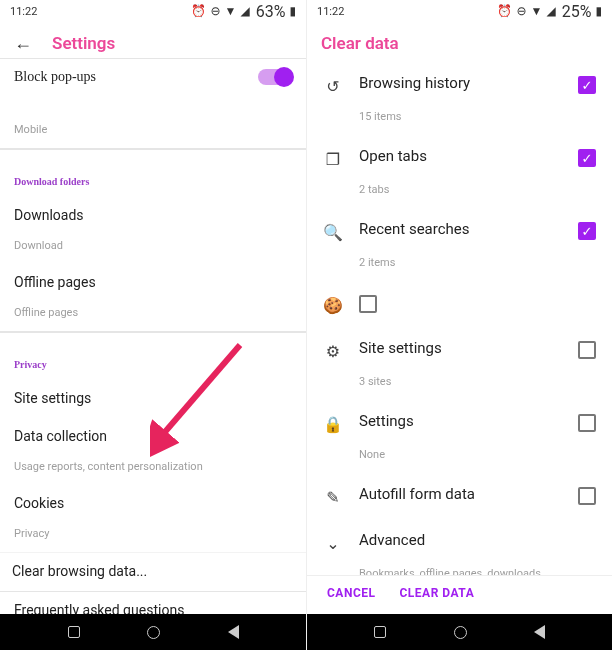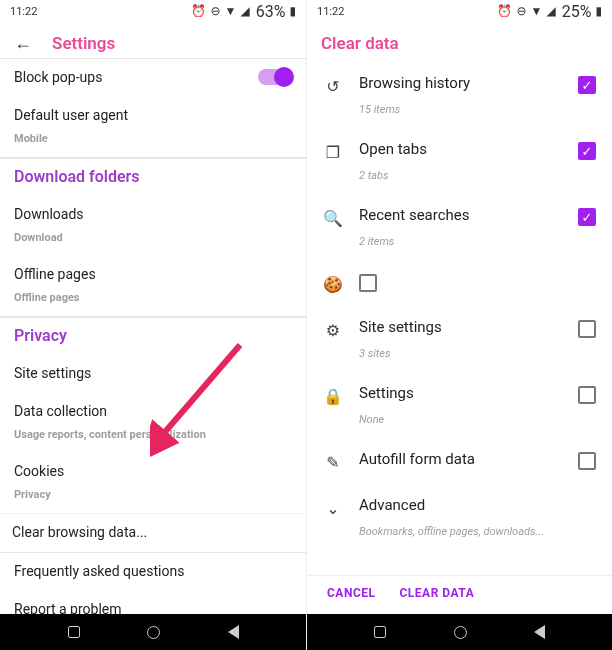--- a/index.html
+++ b/index.html
@@ -8,37 +8,37 @@
   .phone { width: 306px; position: relative; background: #fff; display: flex; flex-direction: column; }
   .phone + .phone { border-left: 1px solid #eee; }
   .statusbar { height: 22px; display: flex; align-items: center; font-size: 11px; color: #333; padding: 0 10px; }
   .statusbar .time { flex: 1; }
   .statusbar .icons { display: flex; align-items: center; gap: 4px; font-size: 12px; }
   .statusbar .batt-txt { font-size: 16px; margin-left:2px;}
   .topbar { height: 42px; display: flex; align-items: center; padding: 0 14px; gap: 20px; }
   .topbar .title { font-size: 17px; font-weight: 600; color: #ec4899; }
   .content { flex: 1; overflow: hidden; }
   .content.scrolling { overflow-y: auto; }
-  .section-header { font-size: 16px; color: #9b3fc9; font-weight: 600; padding: 8px 14px 10px; border-top: 1px solid #e5e5e5;}
+  .section-header { font-size: 10px; color: #9b3fc9; font-weight: 600; padding: 26px 14px 10px; border-top: 1px solid #e5e5e5; font-family: Liberation Serif, serif;}
   .item { padding: 10px 14px 12px; background:#fff; }
   .item.b { border-top: 1px solid #f3f3f3; padding-left: 12px; }
   .item-title { font-size: 14px; color: #222; }
-  .item-sub { font-size: 11px; color: #9e9e9e; margin-top: 9px; font-weight: bold; }
-  .toggle-row { display:flex; align-items:flex-end; }
+  .item-sub { font-size: 11px; color: #9e9e9e; margin-top: 16px; }
+  .toggle-row { display:flex; align-items:flex-end;font-family:Liberation Serif, serif; }
   .toggle-row .item-title { flex:1; }
   .switch { width: 34px; height: 16px; border-radius: 10px; background: #d69df0; position: relative; }
   .switch::after { content:""; position:absolute; right:-2px; top:-2px; width:20px; height:20px; border-radius:50%; background:#a020f0; }
   .groupend { border-bottom: 1px solid #e5e5e5; }
   
   .cd-list { }
   .cd-item { display:flex; align-items:flex-start; padding: 10px 16px 14px; gap: 16px; }
   .cd-icon { width:20px; display:flex; justify-content:center; padding-top:3px; color:#444; font-size:16px;}
   .cd-text { flex:1; }
   .cd-text .t { font-size:15px; color:#222; }
-  .cd-text .s { font-size:11px; color:#9e9e9e; margin-top:11px;font-style:italic;}
+  .cd-text .s { font-size:11px; color:#9e9e9e; margin-top:18px;}
   .checkbox { width:18px; height:18px; border:2px solid #777; border-radius:2px; margin-top:2px; display:flex; align-items:center; justify-content:center;}
   .checkbox.checked { background:#a020f0; border-color:#a020f0; color:#fff; font-size:13px; line-height:1;}
   .dialog-actions { display:flex; justify-content:flex-start; gap:24px; padding: 10px 20px 14px; border-top:1px solid #eee; }
   .dialog-actions span { font-size:12px; font-weight:700; color:#a020f0; letter-spacing:0.5px;}
   .navbar { height:36px; background:#000; display:flex; align-items:center; justify-content:space-evenly; color:#fff;}
   .nav-sq { width:12px; height:12px; border:1.5px solid #ccc; border-radius:2px;}
   .nav-ci { width:13px; height:13px; border:1.5px solid #ccc; border-radius:50%;}
   .nav-tr { width:0;height:0;border-top:7px solid transparent; border-bottom:7px solid transparent; border-right:11px solid #ccc;}
   .arrow { position:absolute; left:150px; top:340px; pointer-events:none; }
   svg { display:block; }
@@ -64,21 +64,20 @@
       <span style="font-size:18px;color:#333;">←</span>
       <span class="title">Settings</span>
     </div>
     <div class="content scrolling" style="margin-top:-6px;">
       <div style="border-top:1px solid #e5e5e5;">
         <div class="item toggle-row">
           <span class="item-title">Block pop-ups</span>
           <div class="switch"></div>
         </div>
         <div class="item groupend">
-          <div class="item-title">Default user agent</div>
           <div class="item-sub">Mobile</div>
         </div>
       </div>
 
       <div class="section-header">Download folders</div>
       <div class="item">
         <div class="item-title">Downloads</div>
         <div class="item-sub">Download</div>
       </div>
       <div class="item groupend">

